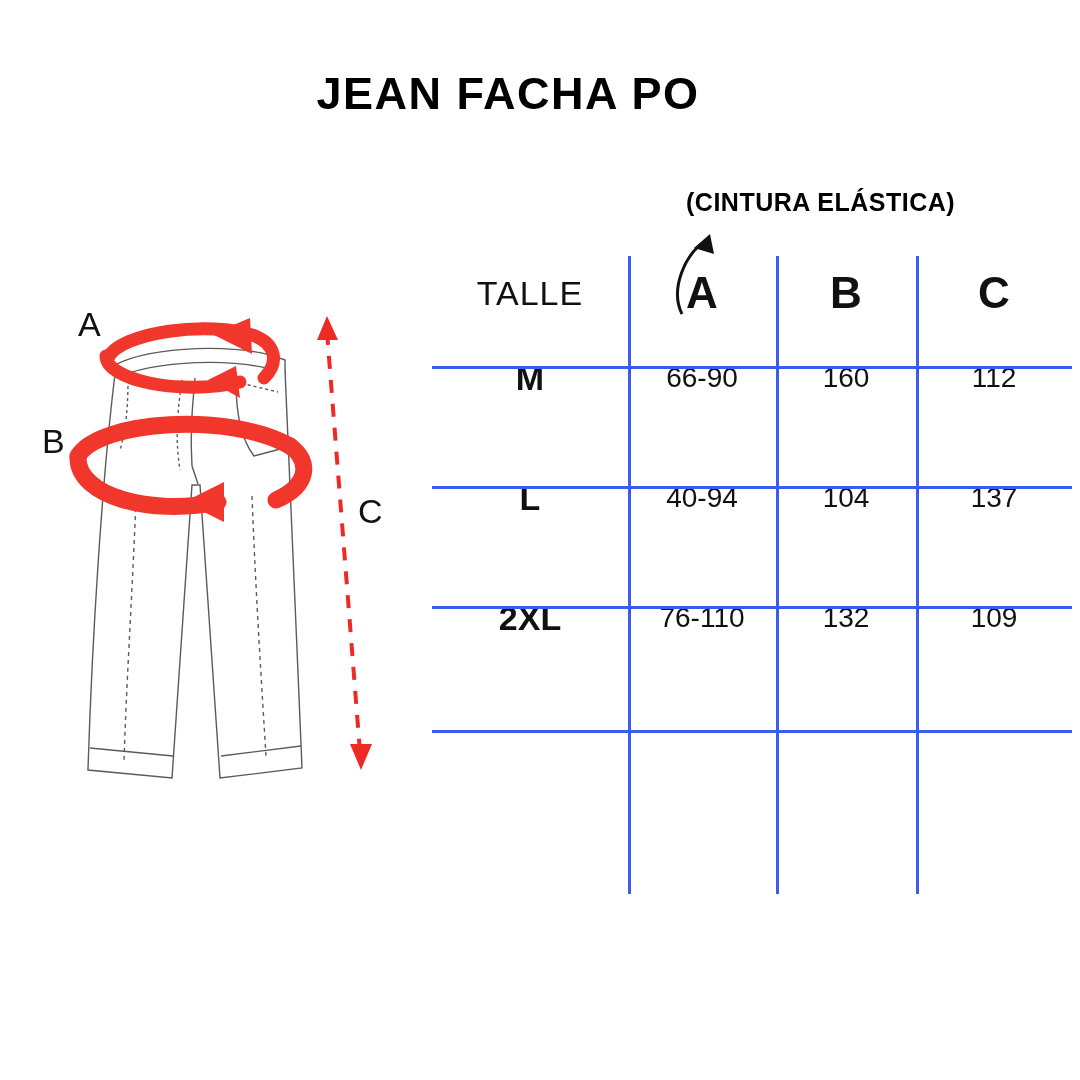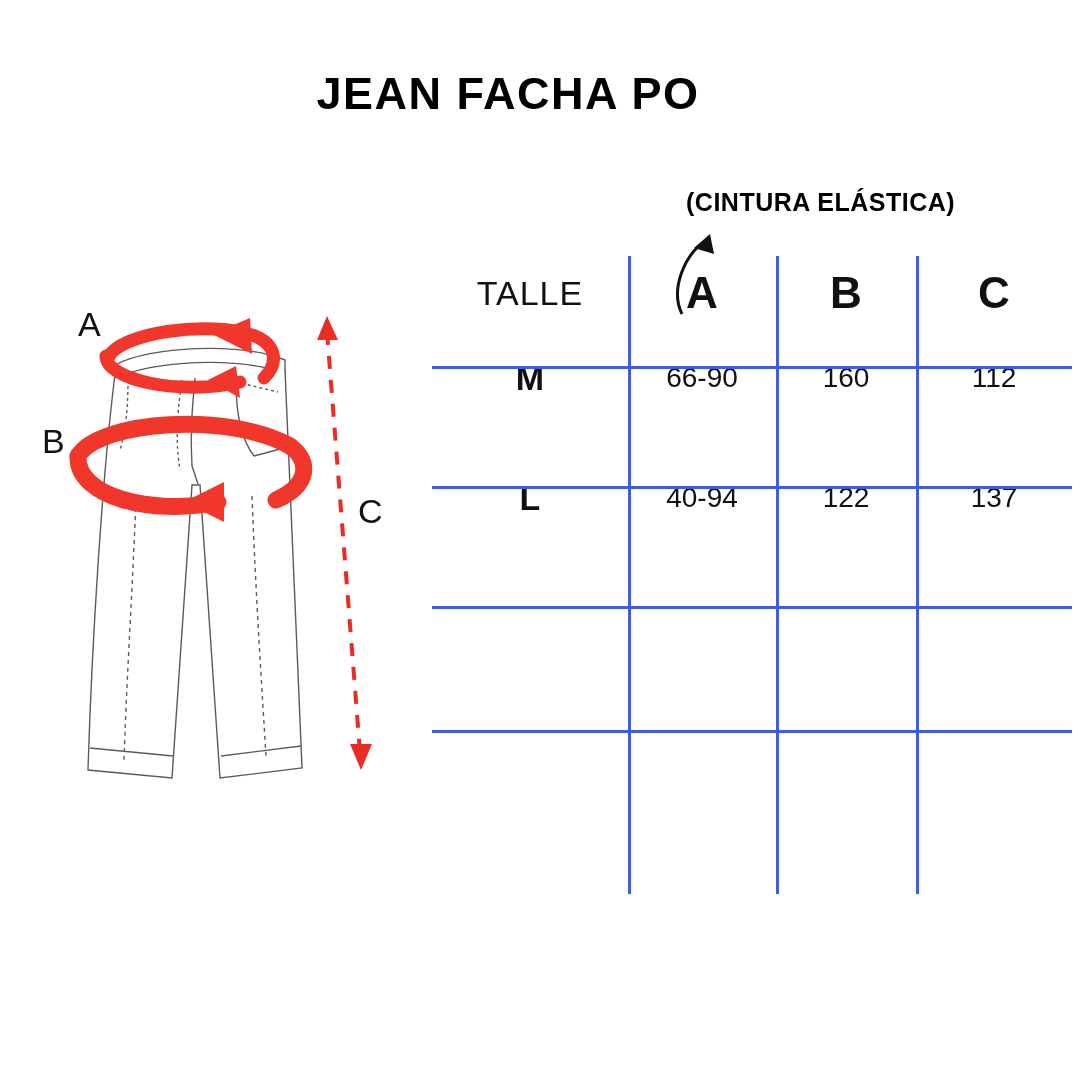--- a/index.html
+++ b/index.html
@@ -214,18 +214,24 @@
     <tbody>
       <tr class="body-row">
         <td class="size-name">M</td>
         <td class="measure">66-90</td>
         <td class="measure">160</td>
         <td class="measure">112</td>
       </tr>
       <tr class="body-row">
         <td class="size-name">L</td>
         <td class="measure">40-94</td>
-        <td class="measure">122</td>
+        <td class="measure">104</td>
         <td class="measure">137</td>
+      </tr>
+      <tr class="body-row">
+        <td class="size-name">2XL</td>
+        <td class="measure">76-110</td>
+        <td class="measure">132</td>
+        <td class="measure">109</td>
       </tr>
     </tbody>
   </table>
 </div>
 
 </body></html>

